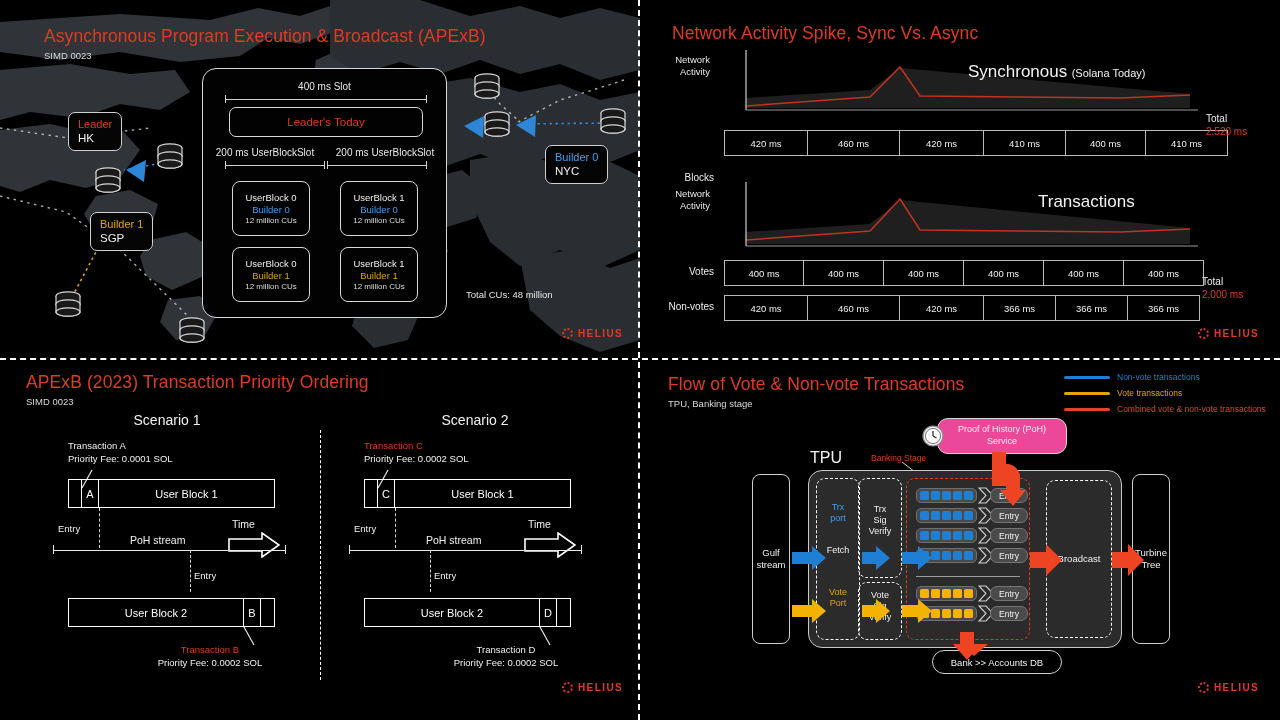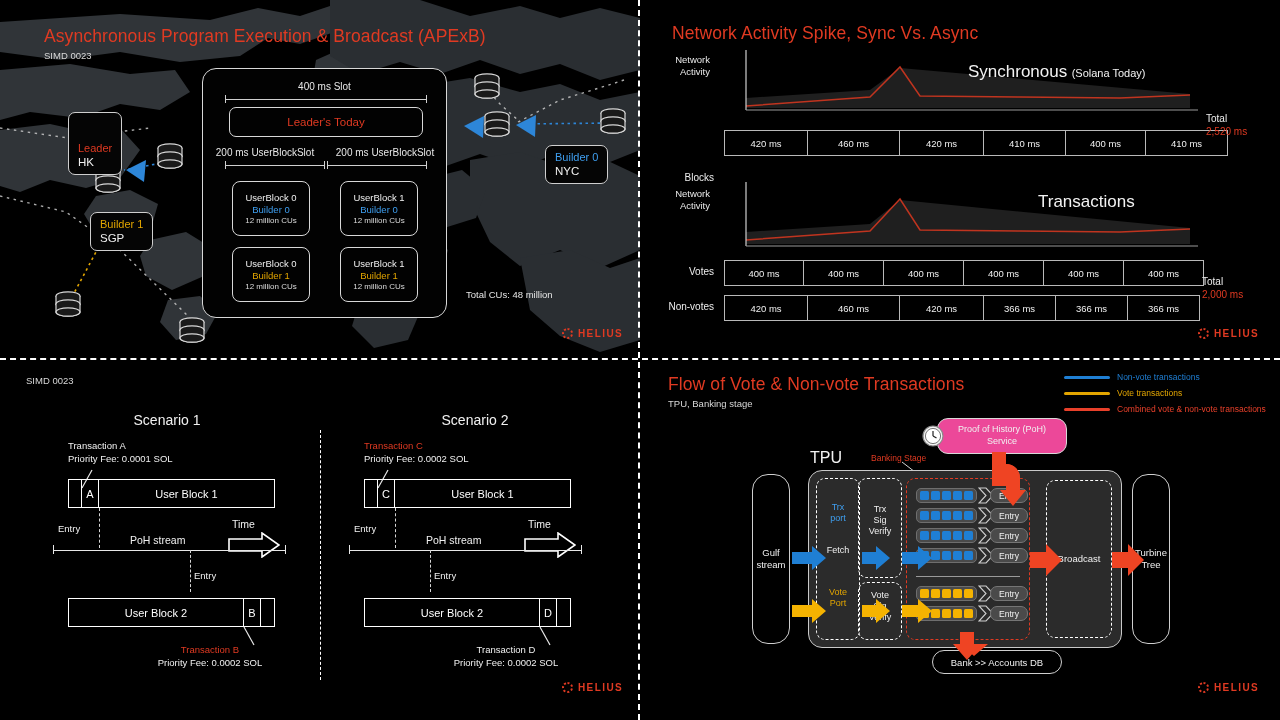--- a/index.html
+++ b/index.html
@@ -54,21 +54,21 @@
 
   .pin-box {
     position: absolute; z-index: 14;
     border: 1.6px solid #cfcfcf; border-radius: 7px;
     background: #050505;
     padding: 5px 9px 5px 9px; line-height: 1.22;
     text-align: left;
   }
   .pin-box .role { font-size: 11px; }
   .pin-box .city { font-size: 11.5px; color: #f0f0f0; }
-  .role.leader  { color: #e03a22; margin-top: 24px; }
+  .role.leader  { color: #e03a22; }
   .role.b0      { color: #3f9ff0; }
   .role.b1      { color: #e2a500; }
 
   .slot-card {
     position: absolute; z-index: 12;
     left: 202px; top: 68px; width: 245px; height: 250px;
     border: 1.8px solid #d8d8d8; border-radius: 14px;
     background: #020202;
   }
   .slot-label {
@@ -175,21 +175,21 @@
   
   .legend { position: absolute; }
   .legend .lrow { display: flex; align-items: center; gap: 7px; margin-bottom: 6px; }
   .legend .swatch { width: 46px; height: 3px; border-radius: 2px; }
   .legend .ltxt { font-size: 8.5px; white-space: nowrap; }
 
   .tpu-label { position: absolute; color: #f2f2f2; font-size: 16px; }
   .bank-label { position: absolute; color: #e03a22; font-size: 8.5px; }
 
   .capsule {
-    position: absolute; border: 1.4px solid #cfcfcf; border-radius: 16px;
+    position: absolute; border: 1.4px solid #cfcfcf; border-radius: 8px;
     background: #000; display: flex; align-items: center; justify-content: center;
     color: #f0f0f0; font-size: 9.5px; text-align: center; line-height: 1.25;
   }
   .tpu-shell {
     position: absolute; border: 1.5px solid #c9c9c9; border-radius: 14px;
     background: #2b2b2b;
   }
   .dash-box {
     position: absolute; border: 1.4px dashed #ffffff; border-radius: 9px;
   }
@@ -472,20 +472,21 @@
     </div>
 
     <div class="helius" style="left:558px;top:328px;">
       <div class="ring"></div>
       <div class="wordmark">HELIUS</div>
     </div>
   </div>
 
   <div class="quad" id="q-bl">
     <div style="position:absolute;left:26px;top:12px;">
+      <div class="slide-title">APExB (2023) Transaction Priority Ordering</div>
       <div class="slide-sub">SIMD 0023</div>
     </div>
 
     <div class="sc-divider" style="left:320px;top:70px;height:250px;"></div>
 
     <div class="scenario-title" style="left:92px;top:52px;width:150px;">Scenario 1</div>
 
     <div class="note" style="left:68px;top:80px;">
       <div>Transaction A</div>
       <div>Priority Fee: 0.0001 SOL</div>

